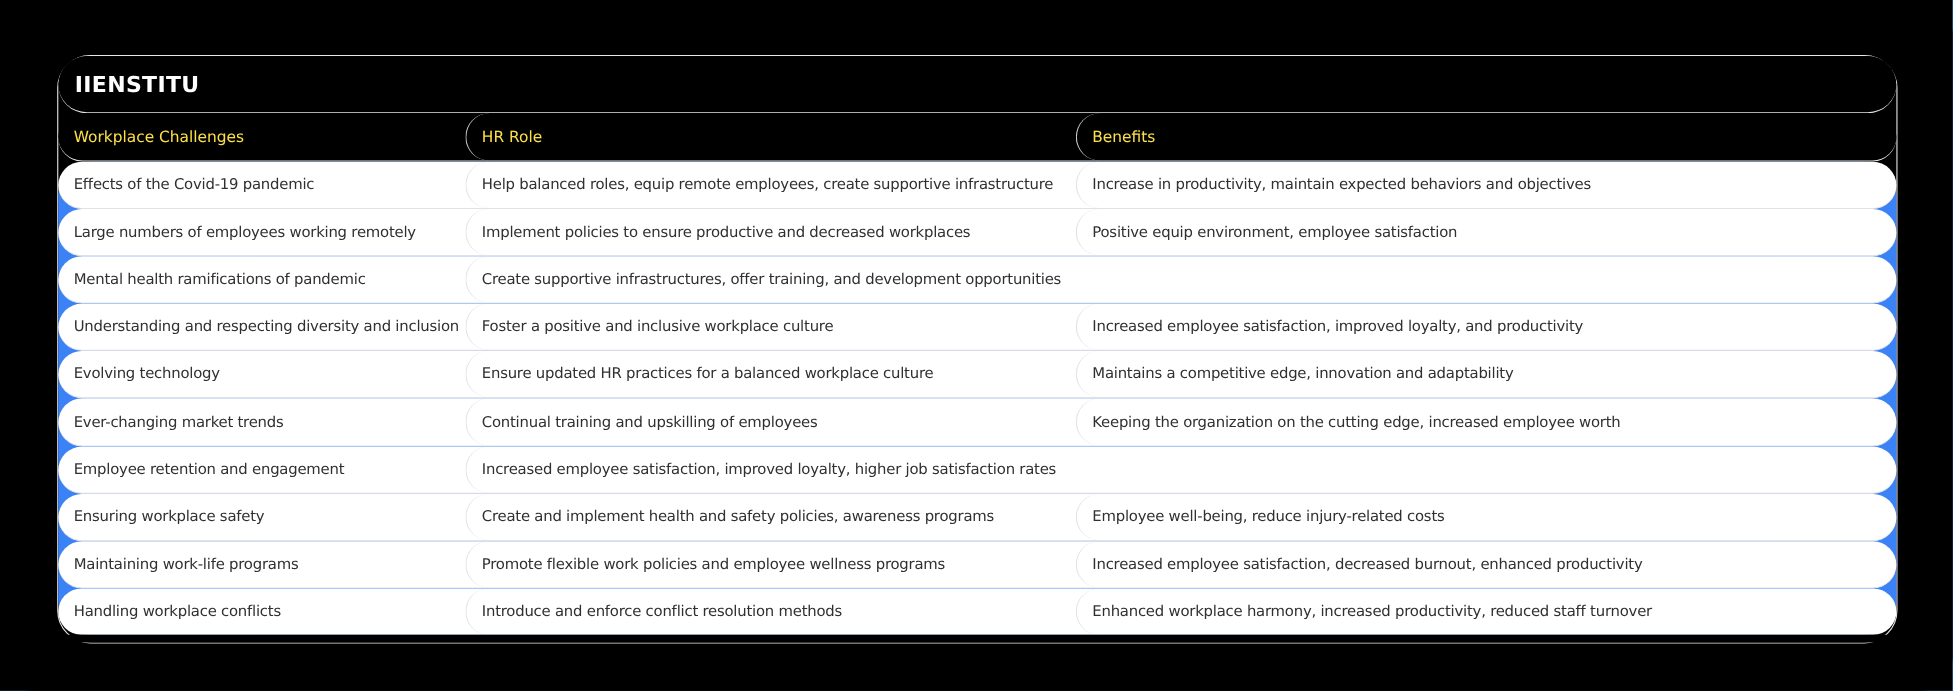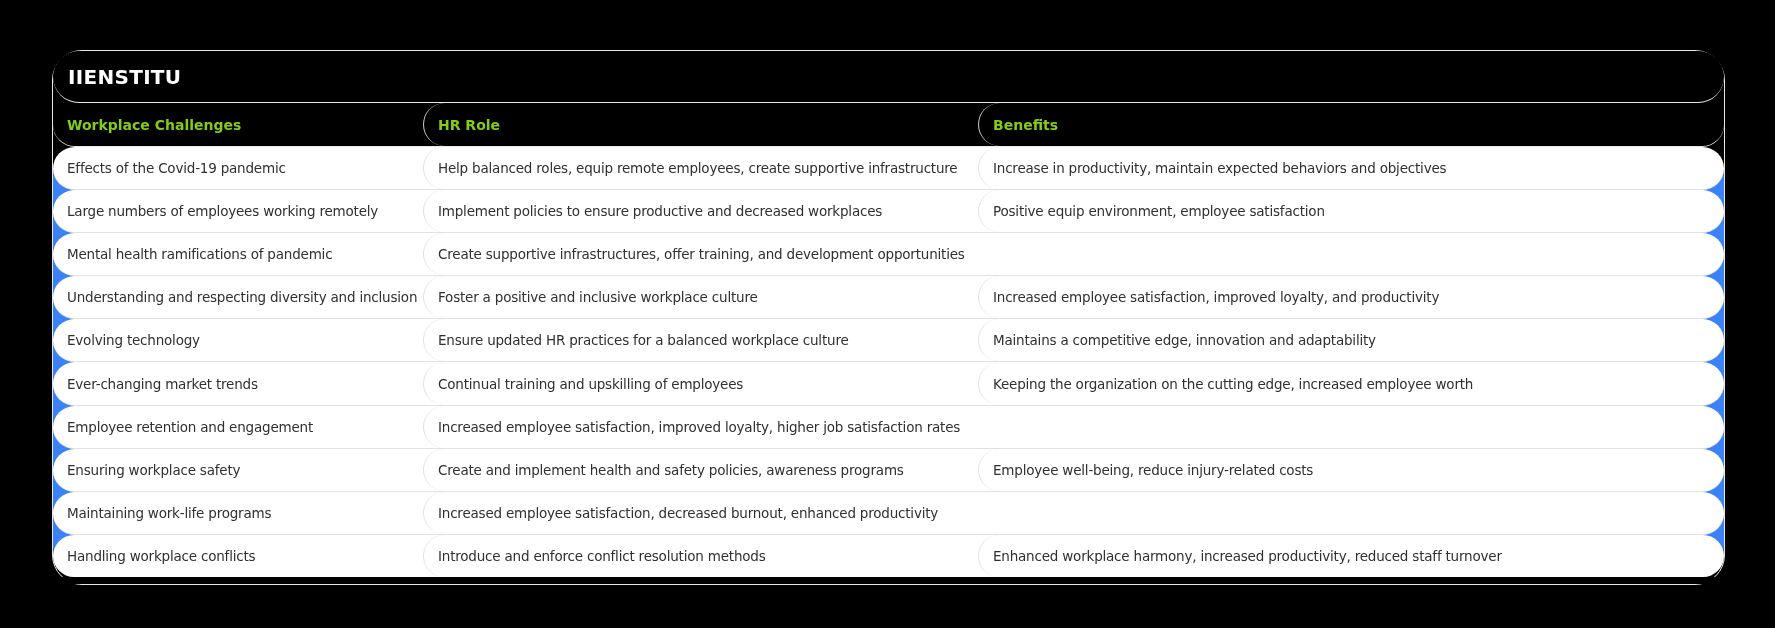--- a/index.html
+++ b/index.html
@@ -37,23 +37,23 @@
     height: 44px;
     flex: 0 0 44px;
     background: #000000;
     border-bottom: 1px solid #e8e8e8;
     display: flex;
   }
   .header-cell {
     display: flex;
     align-items: center;
     padding: 0 14px;
-    color: #84cc16;
+    color: #fde047;
     font-size: 14px;
-    font-weight: 700;
+    font-weight: 400;
     white-space: nowrap;
     overflow: hidden;
   }
   .col-1 { width: 370px; flex: 0 0 370px; }
   .col-2 { width: 555px; flex: 0 0 555px; }
   .col-3 { flex: 1 1 auto; min-width: 0; }
   .header-cell.col-2, .header-cell.col-3 { border-left: 1px solid #cfcfcf; }
   .table-body {
     flex: 1 1 auto;
     background: #3b82f6;
@@ -134,20 +134,21 @@
       <div class="body-cell col-1">Employee retention and engagement</div>
       <div class="body-cell col-3">Increased employee satisfaction, improved loyalty, higher job satisfaction rates</div>
     </div>
       <div class="table-row">
       <div class="body-cell col-1">Ensuring workplace safety</div>
       <div class="body-cell col-2">Create and implement health and safety policies, awareness programs</div>
       <div class="body-cell col-3">Employee well-being, reduce injury-related costs</div>
     </div>
       <div class="table-row">
       <div class="body-cell col-1">Maintaining work-life programs</div>
+      <div class="body-cell col-2">Promote flexible work policies and employee wellness programs</div>
       <div class="body-cell col-3">Increased employee satisfaction, decreased burnout, enhanced productivity</div>
     </div>
       <div class="table-row">
       <div class="body-cell col-1">Handling workplace conflicts</div>
       <div class="body-cell col-2">Introduce and enforce conflict resolution methods</div>
       <div class="body-cell col-3">Enhanced workplace harmony, increased productivity, reduced staff turnover</div>
     </div>
     </div>
 
   <div class="footer-strip"></div>

